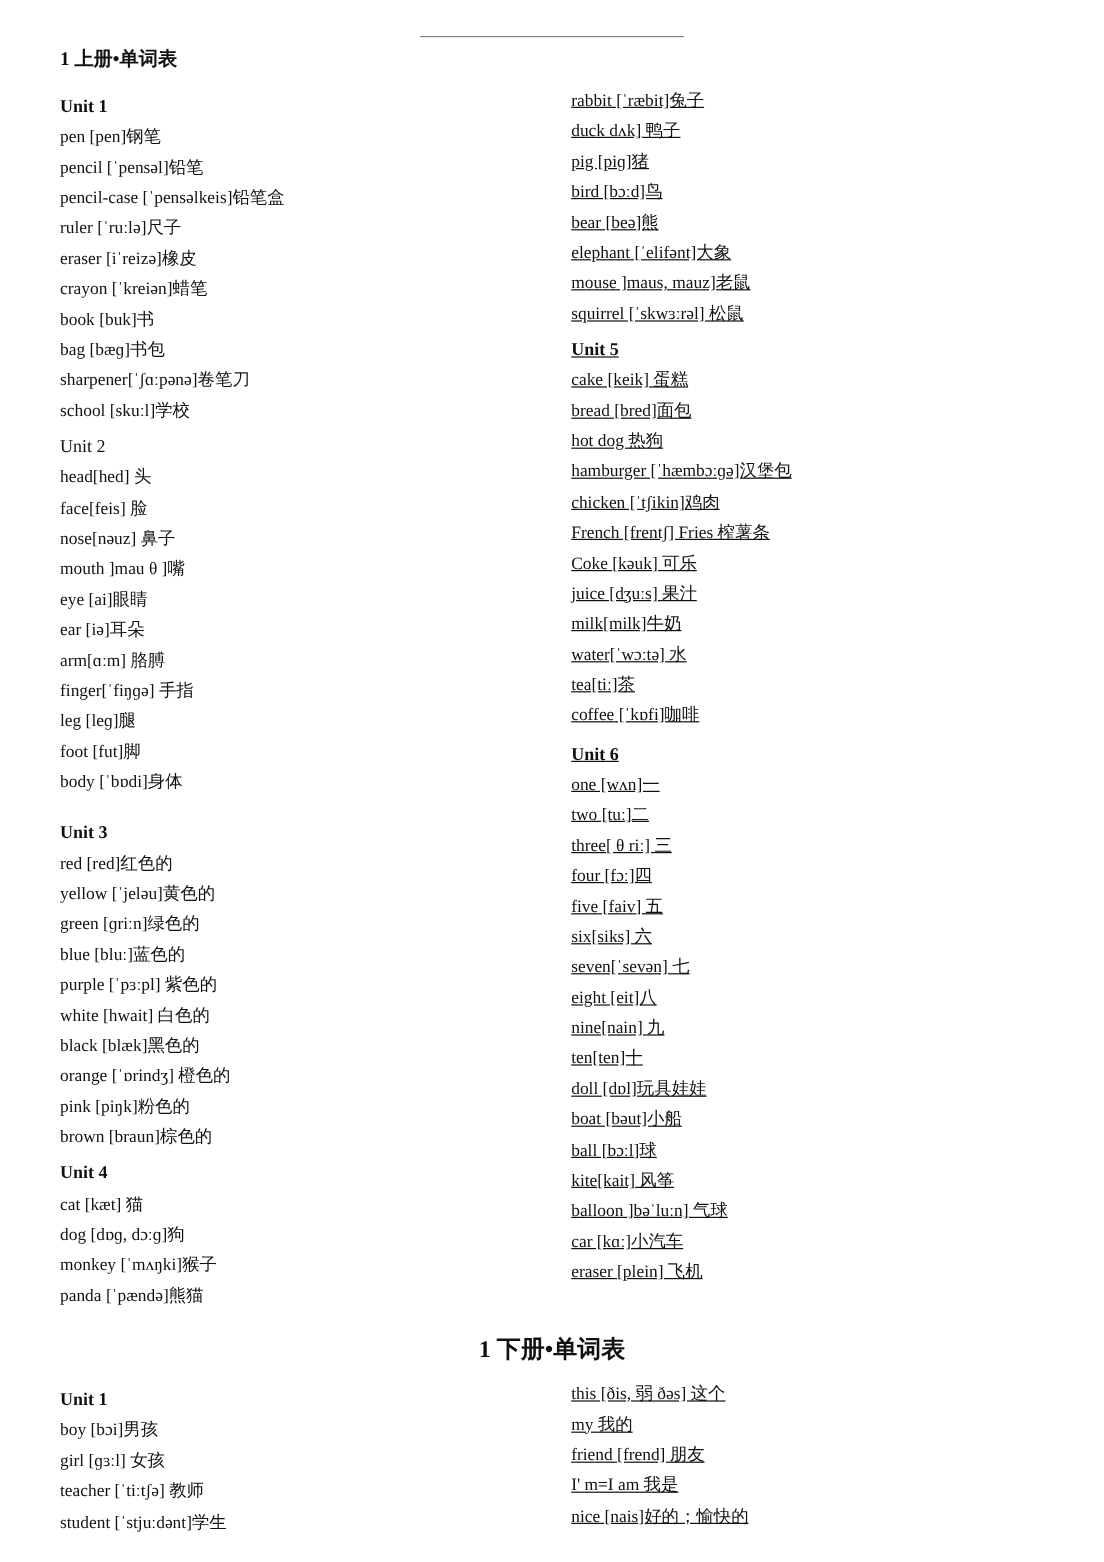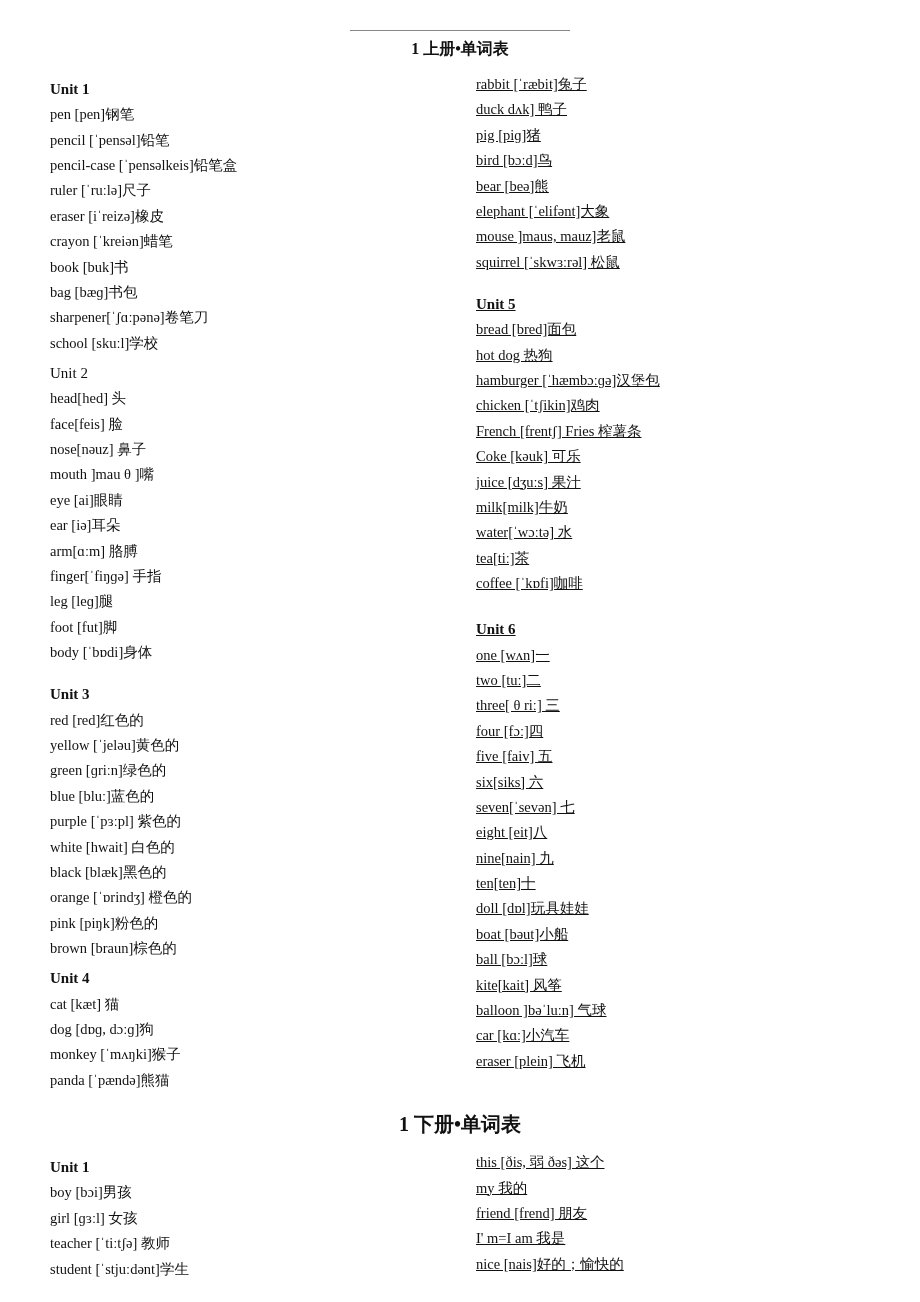--- a/index.html
+++ b/index.html
@@ -16,21 +16,20 @@
       min-height: 1302px;
       padding: 30px 50px 30px 50px;
       position: relative;
     }
     .top-line {
       border-top: 1px solid #888;
       width: 220px;
       margin: 0 auto 8px auto;
     }
     .section-title {
-      text-align: center;
       font-size: 16px;
       font-weight: bold;
       margin-bottom: 12px;
     }
     .columns {
       display: flex;
       gap: 12px;
     }
     .col-left {
       width: 50%;
@@ -116,33 +115,34 @@
     </div>
   <div class="col-right" id="right-col">
       <div class="word-line">rabbit [ˈræbit]兔子</div>
       <div class="word-line">duck dʌk]  鸭子</div>
       <div class="word-line">pig [piɡ]猪</div>
       <div class="word-line">bird [bɔːd]鸟</div>
       <div class="word-line">bear [beə]熊</div>
       <div class="word-line">elephant [ˈelifənt]大象</div>
       <div class="word-line">mouse ]maus, mauz]老鼠</div>
       <div class="word-line">squirrel [ˈskwɜːrəl]  松鼠</div>
-      <div class="word-line" style="font-weight: bold; font-size: 15px; margin-top: 16px;">Unit 5</div>
+      <div class="word-line" style="font-weight: bold; font-size: 15px; margin-top: 4px;">Unit 5</div>
+      <div class="word-line">cake [keik]  蛋糕</div>
       <div class="word-line">bread [bred]面包</div>
       <div class="word-line">hot dog  热狗</div>
       <div class="word-line">hamburger [ˈhæmbɔːɡə]汉堡包</div>
       <div class="word-line">chicken [ˈtʃikin]鸡肉</div>
       <div class="word-line">French [frentʃ]   Fries  榨薯条</div>
       <div class="word-line">Coke [kəuk]  可乐</div>
       <div class="word-line">juice [dʒuːs]  果汁</div>
       <div class="word-line">milk[milk]牛奶</div>
       <div class="word-line">water[ˈwɔːtə]  水</div>
       <div class="word-line">tea[tiː]茶</div>
       <div class="word-line">coffee [ˈkɒfi]咖啡</div>
-      <div class="word-line" style="font-weight: bold; font-size: 15px; margin-top: 20px;">Unit 6</div>
+      <div class="word-line" style="font-weight: bold; font-size: 15px; margin-top: 6px;">Unit 6</div>
       <div class="word-line">one [wʌn]一</div>
       <div class="word-line">two [tuː]二</div>
       <div class="word-line">three[ θ riː]  三</div>
       <div class="word-line">four [fɔː]四</div>
       <div class="word-line">five [faiv]   五</div>
       <div class="word-line">six[siks]  六</div>
       <div class="word-line">seven[ˈsevən]  七</div>
       <div class="word-line">eight [eit]八</div>
       <div class="word-line">nine[nain]  九</div>
       <div class="word-line">ten[ten]十</div>

